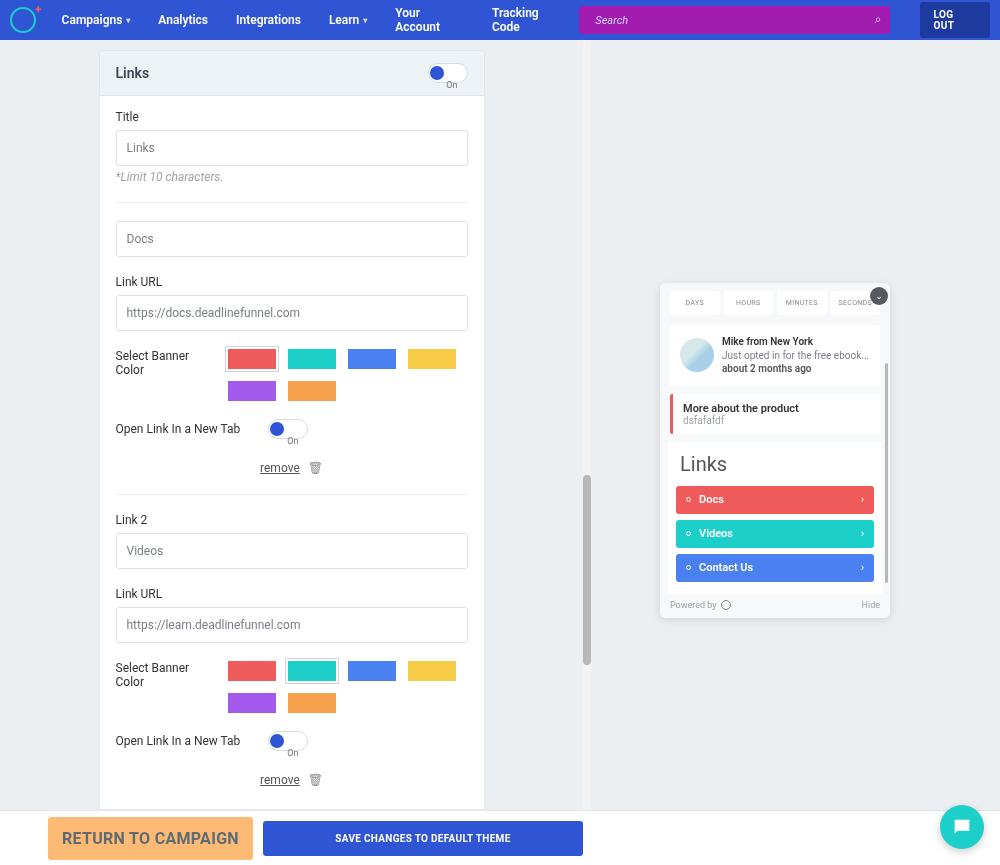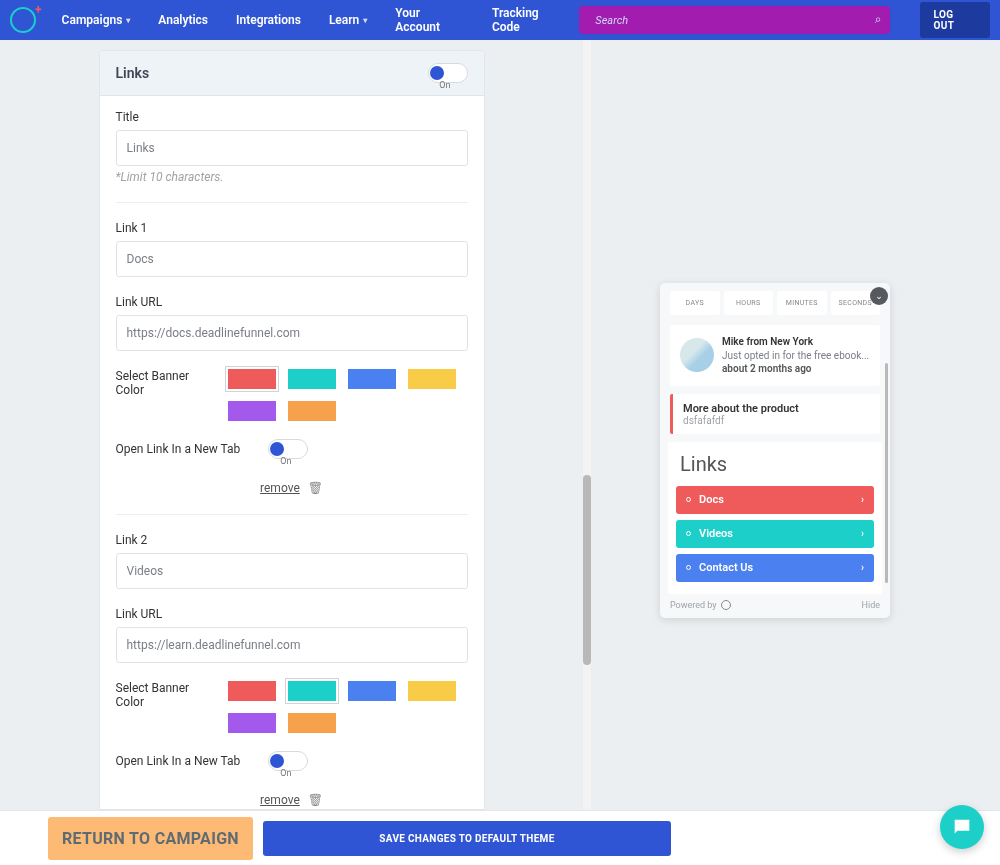--- a/index.html
+++ b/index.html
@@ -26,21 +26,21 @@
 
   .right-scroll-gutter { position:absolute; left:0; top:0; bottom:0; width:8px; background:#f3f3f3; }
   .right-scroll-thumb { position:absolute; left:0; top:435px; width:8px; height:190px; background:#b8b8b8; border-radius:4px; }
 
   
   .card { width:386px; background:#fff; border:1px solid #e2e6ea; border-radius:4px 4px 0 0; margin-top:10px; }
   .card-header { background:#eef3f8; border-bottom:1px solid #e2e6ea; padding:12px 16px; display:flex; align-items:center; justify-content:space-between; border-radius:4px 4px 0 0; }
   .card-header h3 { font-size:14px; font-weight:600; color:#445; }
   .toggle { width:40px; height:20px; border:1px solid #d7dbe0; border-radius:11px; background:#fff; display:flex; align-items:center; padding:1px; cursor:pointer; position:relative; }
   .toggle .knob { width:14px; height:14px; border-radius:50%; background:#2f55d4; }
-  .toggle .lbl { font-size:9px; color:#777; position:absolute; right:16px;margin-top:24px; }
+  .toggle .lbl { font-size:9px; color:#777; position:absolute; right:9px;margin-top:24px; }
 
   .card-body { padding:14px 16px; }
   .field-label { font-size:12px; color:#333; margin-bottom:6px; }
   .text-input { width:100%; height:36px; border:1px solid #dfe3e8; border-radius:3px; padding:0 10px; font-size:12px; color:#7a7f86; }
   .helper { font-size:12px; font-style:italic; color:#9ea3a8; margin-top:4px; }
   .divider { border:none; border-top:1px solid #eceff1; margin:18px 0; }
 
   .row-inline { display:flex; align-items:center; gap:28px; }
   .row-inline .field-label { margin:0; width:84px; flex-shrink:0; }
 
@@ -73,21 +73,21 @@
   .linkbar .dot{ width:5px;height:5px;border:1px solid #fff;border-radius:50%; margin-right:8px; }
   .linkbar .arrow{ position:absolute; right:10px; font-size:10px; }
   .pfoot{ display:flex; justify-content:space-between; padding:6px 10px 8px; font-size:9px; color:#9ea3a8; align-items:center;}
   .pfoot .pb{ display:flex; align-items:center; gap:4px;}
   .pfoot .brand{ width:10px;height:10px;border:1.5px solid #888;border-radius:50%; display:inline-block;}
   .preview-scroll { position:absolute; right:2px; top:80px; width:3px; height:220px; background:#b8b8b8; border-radius:2px;}
 
   
   .footer { position:absolute; bottom:0; left:0; right:0; height:55px; background:#fff; border-top:1px solid #e2e6ea; display:flex; align-items:center; padding:0 48px; gap:10px; }
   .btn-secondary { background:#fdba74; color:#5f6b72; font-size:16px; font-weight:700; letter-spacing:.3px; padding:12px 14px; border-radius:3px; cursor:pointer; }
-  .btn-primary { background:#2f55d4; color:#fff; font-size:10px; font-weight:700; letter-spacing:.3px; padding:12px 0; width:408px; text-align:center; border-radius:3px; cursor:pointer;}
+  .btn-primary { background:#2f55d4; color:#fff; font-size:10px; font-weight:700; letter-spacing:.3px; padding:12px 0; width:320px; text-align:center; border-radius:3px; cursor:pointer;}
 
   
   .chat-fab { position:absolute; right:16px; bottom:16px; width:44px; height:44px; border-radius:50%; background:#1ccfc9; display:flex; align-items:center; justify-content:center; cursor:pointer; box-shadow:0 3px 8px rgba(0,0,0,.2);}
   .chat-fab svg { width:22px; height:22px; fill:#fff;}
 </style>
 </head>
 <body>
 
 <div class="topnav">
   <div class="logo">
@@ -136,21 +136,20 @@
       <div class="card-body">
 
         <div class="group">
           <div class="field-label">Title</div>
           <input class="text-input" value="Links" style="">
           <div class="helper">*Limit 10 characters.</div>
         </div>
         <hr class="divider">
 
         <div class="group">
-          <div class="field-label">Link 1</div>
           <input class="text-input" value="Docs" style="">
         </div>
         <div class="group">
           <div class="field-label">Link URL</div>
           <input class="text-input" value="https://docs.deadlinefunnel.com" style="">
         </div>
         <div class="group row-inline" style="align-items:flex-start;">
           <div class="field-label">Select Banner Color</div>
           <div class="swatches">
             <div class="swatch c-red selected"></div>

